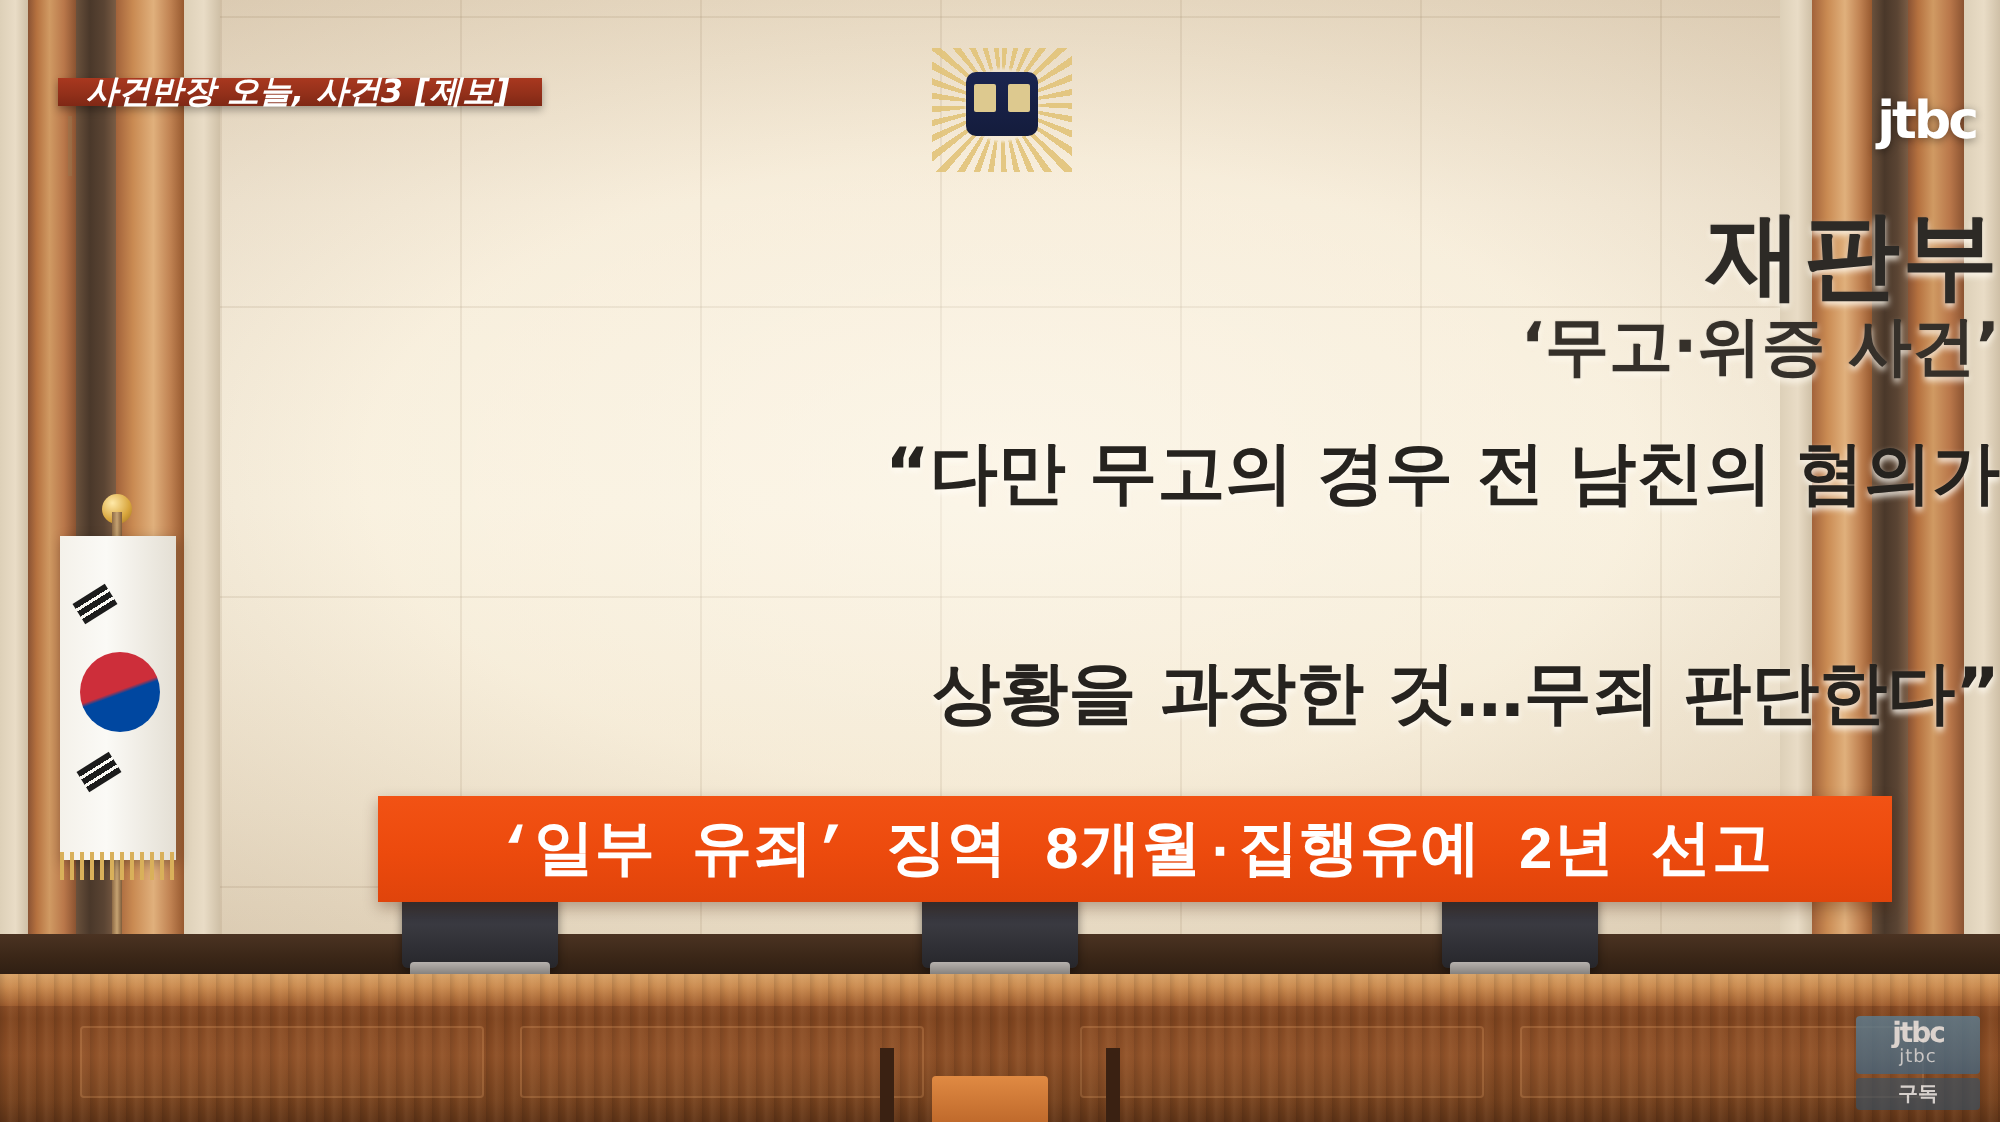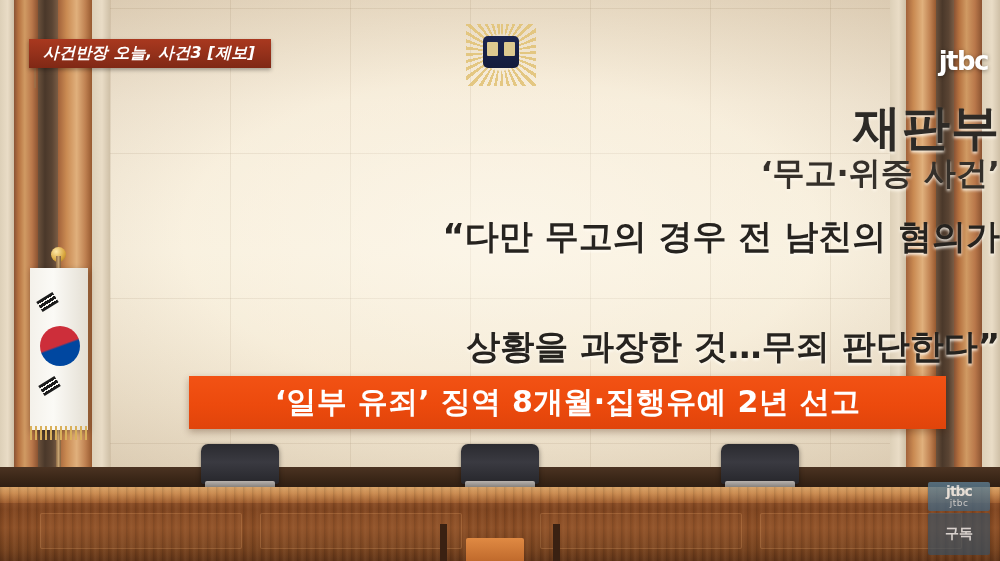--- a/index.html
+++ b/index.html
@@ -293,43 +293,44 @@
     text-shadow: 0 2px 3px rgba(255,252,244,0.9);
   }
   #quote-0 { top: 214px; }
   #quote-1 { top: 269px; }
   #quote-2 { top: 324px; }
 
   
   #verdict-bar {
     position: absolute;
     left: 189px;
-    top: 376px;
+    top: 398px;
     width: 757px;
     height: 53px;
     background: linear-gradient(to bottom, #f25214 0%, #ec4a0d 55%, #e0440b 100%);
     display: flex;
     align-items: center;
     justify-content: center;
     box-shadow: 0 3px 7px rgba(70,30,10,0.33);
+    font-family: Liberation Mono, monospace;
   }
   #verdict-text {
     color: #ffffff;
     font-size: 30px;
     font-weight: bold;
     white-space: nowrap;
     letter-spacing: 0.3px;
   }
 
   
   #banner-primary {
     position: absolute;
     left: 29px;
     top: 39px;
-    height: 29px;
+    height: 14px;
     padding: 0 16px 0 14px;
     background: linear-gradient(to bottom, #a9381f 0%, #93301a 55%, #7f2815 100%);
     display: flex;
     align-items: center;
     box-shadow: 0 2px 4px rgba(0,0,0,0.32);
   }
   #banner-primary-text {
     color: #ffffff;
     font-size: 16px;
     font-weight: bold;
@@ -392,24 +393,24 @@
     display: block;
     color: #d7e2ea;
     font-size: 9px;
     letter-spacing: 0.5px;
     line-height: 11px;
   }
   #watermark-cta {
     margin-top: 2px;
     background: rgba(58,80,98,0.85);
     color: #eef3f7;
-    font-size: 14px;
+    font-size: 10px;
     font-weight: bold;
     border-radius: 2px;
-    padding: 12px 0;
+    padding: 1px 0;
   }
 </style>
 </head>
 <body>
 
 <div id="screen">
 
   <div class="wall"></div>
   <div class="wall-grid"></div>
   <div class="wall-vignette"></div>

